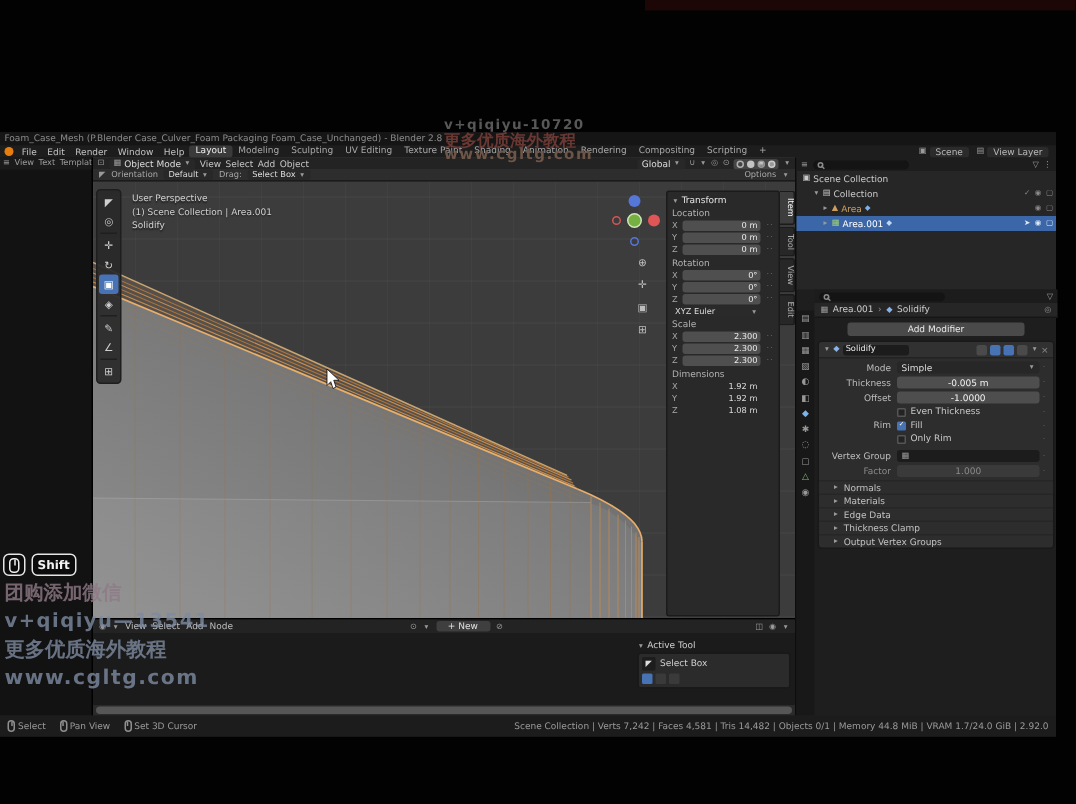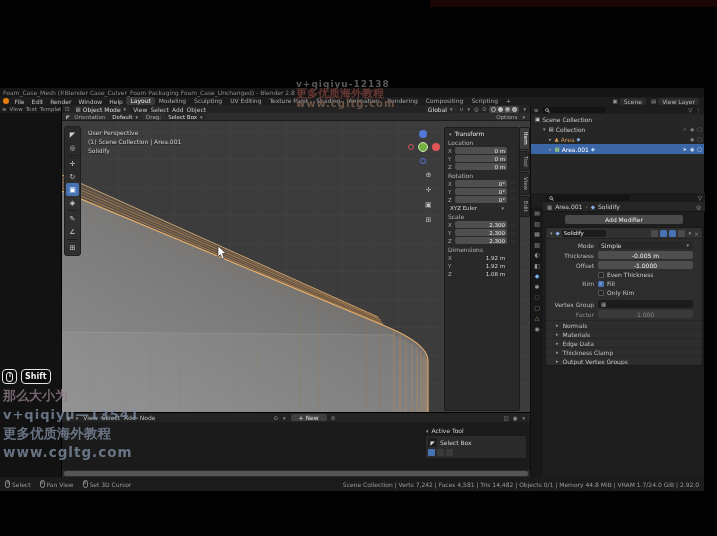--- a/index.html
+++ b/index.html
@@ -663,34 +663,34 @@
         <span>Set 3D Cursor</span>
         </span>
       <span class="spacer"></span>
       <span>Scene Collection | Verts 7,242 | Faces 4,581 | Tris 14,482 | Objects 0/1 | Memory 44.8 MiB | VRAM 1.7/24.0 GiB | 2.92.0</span>
     </div>
   </div>
 
   <div id="maroon" class="abs"></div>
 
   <div id="wmtop" class="abs">
-    <div class="l1">v+qiqiyu-12138</div>
+    <div class="l1">v+qiqiyu-10720</div>
     <div class="l2">更多优质海外教程</div>
     <div class="l3">www.cgltg.com</div>
   </div>
 
   <div id="keycast" class="abs">
     <span class="kbadge">
         <span class="kmouse"></span>
       </span>
     <span class="kbadge kchip">Shift</span>
   </div>
 
   <div id="wmbot" class="abs">
-    <div class="l1">那么大小为</div>
+    <div class="l1">团购添加微信</div>
     <div class="l2">v+qiqiyu—13541</div>
     <div class="l3">更多优质海外教程</div>
     <div class="l4">www.cgltg.com</div>
   </div>
 
   <div id="subs" class="abs">
   </div>
 
 </div>
 

